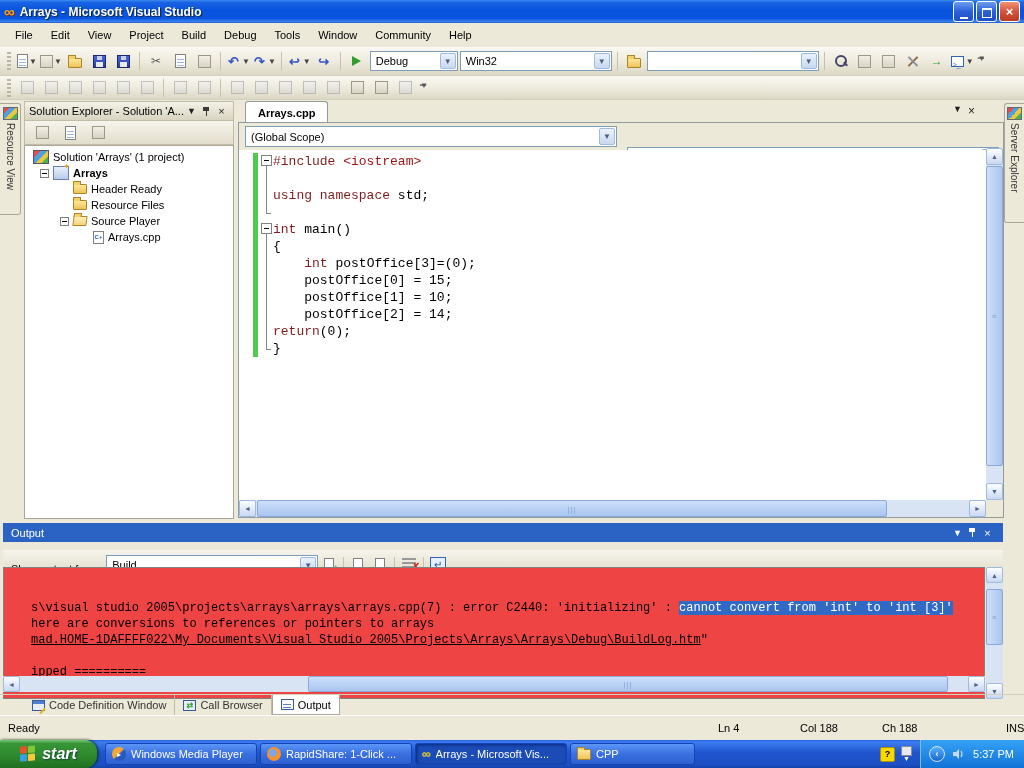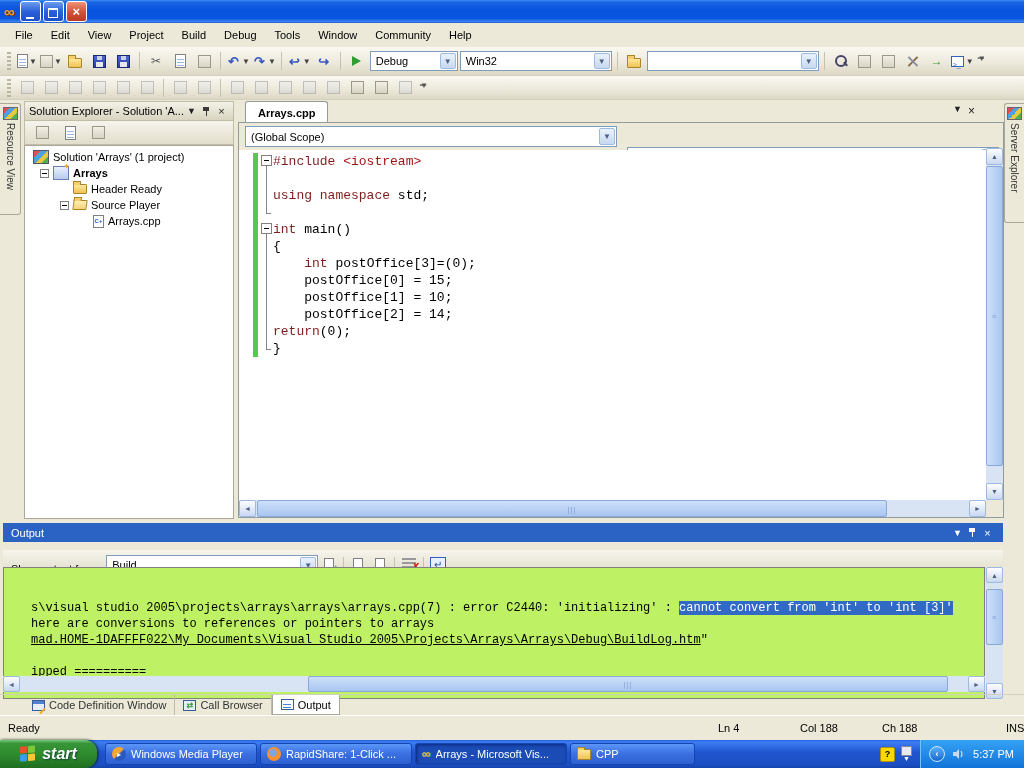--- a/index.html
+++ b/index.html
@@ -124,21 +124,21 @@
   .sb-grip{position:absolute;left:50%;top:50%;transform:translate(-50%,-50%);color:#7E9CCC;font-size:7px;letter-spacing:1px;}
 
   
   #output{left:3px;top:523px;width:1000px;height:170px;}
   #output-title{left:0;top:0;width:1000px;height:19px;background:#2B63C5;color:#fff;display:flex;align-items:center;padding:0 8px;box-sizing:border-box;}
   #output-title .t{flex:1;}
   #output-title .winbtn{color:#fff;}
   #output-title .pin::before,#output-title .pin::after{background:#fff;}
   #output-tools{left:0;top:27px;width:1000px;height:25px;background:linear-gradient(180deg,#F6F4EC,#E0DCCA);display:flex;align-items:flex-end;padding-left:8px;box-sizing:border-box;}
   #output-combo{width:212px;height:20px;margin-left:6px;}
-  #output-text{left:0;top:44px;width:982px;height:132px;background:#bef264;border:1px solid #808080;box-sizing:border-box;
+  #output-text{left:0;top:44px;width:982px;height:132px;background:#ef4444;border:1px solid #808080;box-sizing:border-box;
     font-family:"Liberation Mono","DejaVu Sans Mono",monospace;font-size:12px;line-height:16px;white-space:pre;overflow:hidden;padding:32px 0 0 27px;}
   .out-line{height:16px;}
   .out-sel{background:#316AC5;color:#fff;}
   .out-link{text-decoration:underline;}
   .oi{width:14px;height:14px;position:relative;display:inline-flex;align-items:center;justify-content:center;}
   .oi .doc{width:10px;height:13px;background:#fff;border:1px solid #808080;box-sizing:border-box;}
   .oi .ga{position:absolute;font-size:10px;font-weight:bold;color:#2E9E2E;right:-2px;bottom:-2px;}
   .oi-clear{width:14px;height:12px;background:repeating-linear-gradient(180deg,#999 0 2px,transparent 2px 4px);position:relative;}
   .oi-clear::after{content:"✗";position:absolute;right:-4px;bottom:-4px;color:#D02818;font-weight:bold;font-size:11px;}
   .oi-wrap{width:14px;height:12px;border:1px solid #3060C0;background:#E8F0FC;color:#204890;font-size:10px;display:flex;align-items:center;justify-content:center;}
@@ -185,20 +185,21 @@
   .hide-btn{width:14px;height:14px;border-radius:50%;background:linear-gradient(180deg,#58B0F8,#1868D0);border:1px solid #CDE4FA;color:#fff;font-size:9px;display:flex;align-items:center;justify-content:center;font-weight:bold;}
   #clock{font-size:11px;color:#fff;}
 </style>
 </head>
 <body>
 
 <div id="screen">
 
   <div id="titlebar" class="abs">
     <span class="app-icon">∞</span>
+    <span class="cap-title">Arrays - Microsoft Visual Studio</span>
     <span class="cap-btns">
       <span class="cbtn">
           <span class="min-glyph"></span>
         </span>
       <span class="cbtn">
           <span class="rst-glyph"></span>
         </span>
       <span class="cbtn close">×</span>
     </span>
   </div>
@@ -404,20 +405,24 @@
         </div>
         <div class="tree-row" style="padding-left: 15px;">
           <span class="expander"></span>
           <span class="tree-ic ic-proj"></span>
           <span style="font-weight: bold;">Arrays</span>
         </div>
         <div class="tree-row" style="padding-left: 48px;">
           <span class="tree-ic ic-folder"></span>
           <span>Header Ready</span>
         </div>
+        <div class="tree-row" style="padding-left: 48px;">
+          <span class="tree-ic ic-folder"></span>
+          <span>Resource Files</span>
+        </div>
         <div class="tree-row" style="padding-left: 35px;">
           <span class="expander"></span>
           <span class="tree-ic ic-folder ic-folder-open"></span>
           <span>Source Player</span>
         </div>
         <div class="tree-row" style="padding-left: 68px;">
           <span class="tree-ic ic-cpp">C+</span>
           <span>Arrays.cpp</span>
         </div>
       </div>

